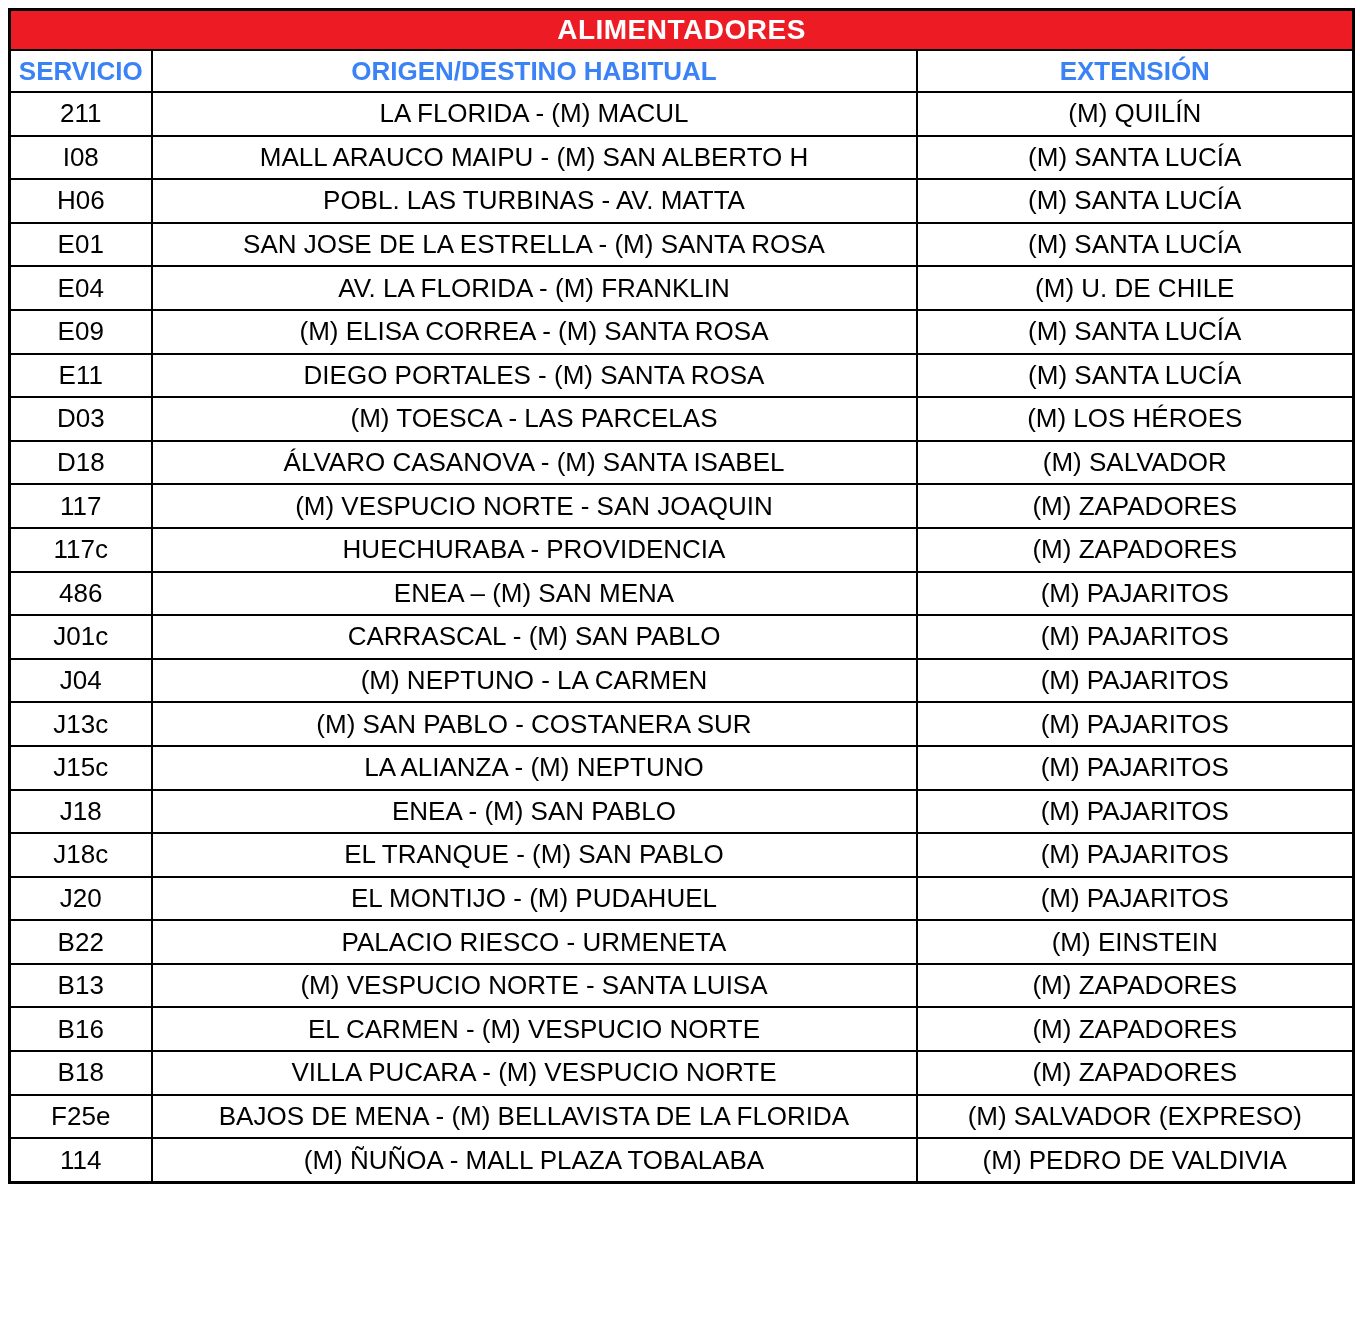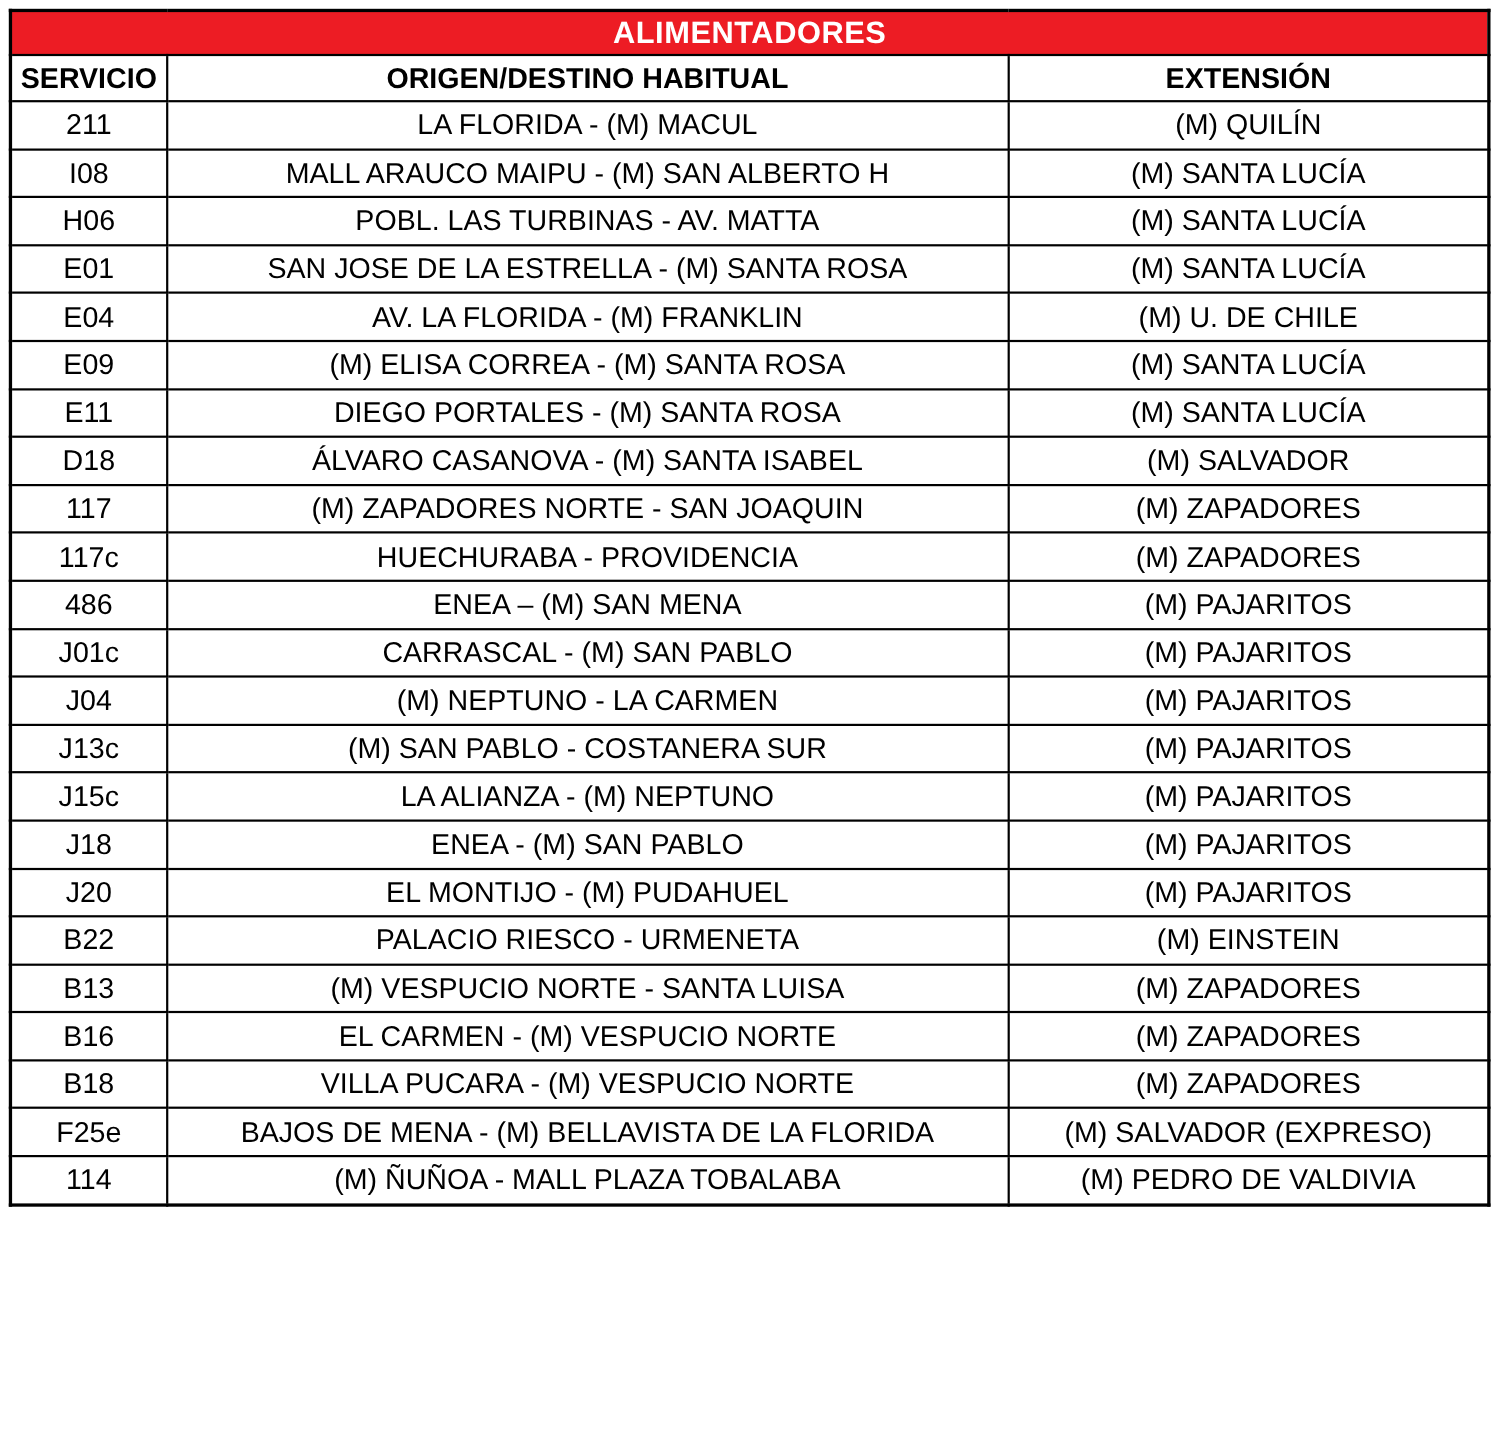--- a/index.html
+++ b/index.html
@@ -34,21 +34,21 @@
     height: 38px;
     background: #ED1C24;
     color: #ffffff;
     font-size: 28px;
     font-weight: bold;
     letter-spacing: 0.5px;
   }
   .header-row th {
     height: 40px;
     background: #ffffff;
-    color: #000000;
+    color: #3b82f6;
     font-size: 26px;
     font-weight: bold;
   }
   tbody td {
     height: 41.6px;
     background: #ffffff;
     color: #000000;
     font-size: 26px;
     font-weight: 400;
   }
@@ -109,30 +109,35 @@
     <td>(M) ELISA CORREA - (M) SANTA ROSA</td>
     <td>(M) SANTA LUCÍA</td>
   </tr>
 
   <tr>
     <td>E11</td>
     <td>DIEGO PORTALES - (M) SANTA ROSA</td>
     <td>(M) SANTA LUCÍA</td>
   </tr>
 
+  <tr>
+    <td>D03</td>
+    <td>(M) TOESCA - LAS PARCELAS</td>
+    <td>(M) LOS HÉROES</td>
+  </tr>
 
   <tr>
     <td>D18</td>
     <td>ÁLVARO CASANOVA - (M) SANTA ISABEL</td>
     <td>(M) SALVADOR</td>
   </tr>
 
   <tr>
     <td>117</td>
-    <td>(M) ZAPADORES NORTE - SAN JOAQUIN</td>
+    <td>(M) VESPUCIO NORTE - SAN JOAQUIN</td>
     <td>(M) ZAPADORES</td>
   </tr>
 
   <tr>
     <td>117c</td>
     <td>HUECHURABA - PROVIDENCIA</td>
     <td>(M) ZAPADORES</td>
   </tr>
 
 
@@ -165,20 +170,25 @@
     <td>LA ALIANZA - (M) NEPTUNO</td>
     <td>(M) PAJARITOS</td>
   </tr>
 
   <tr>
     <td>J18</td>
     <td>ENEA - (M) SAN PABLO</td>
     <td>(M) PAJARITOS</td>
   </tr>
 
+  <tr>
+    <td>J18c</td>
+    <td>EL TRANQUE - (M) SAN PABLO</td>
+    <td>(M) PAJARITOS</td>
+  </tr>
 
   <tr>
     <td>J20</td>
     <td>EL MONTIJO - (M) PUDAHUEL</td>
     <td>(M) PAJARITOS</td>
   </tr>
 
   <tr>
     <td>B22</td>
     <td>PALACIO RIESCO - URMENETA</td>

